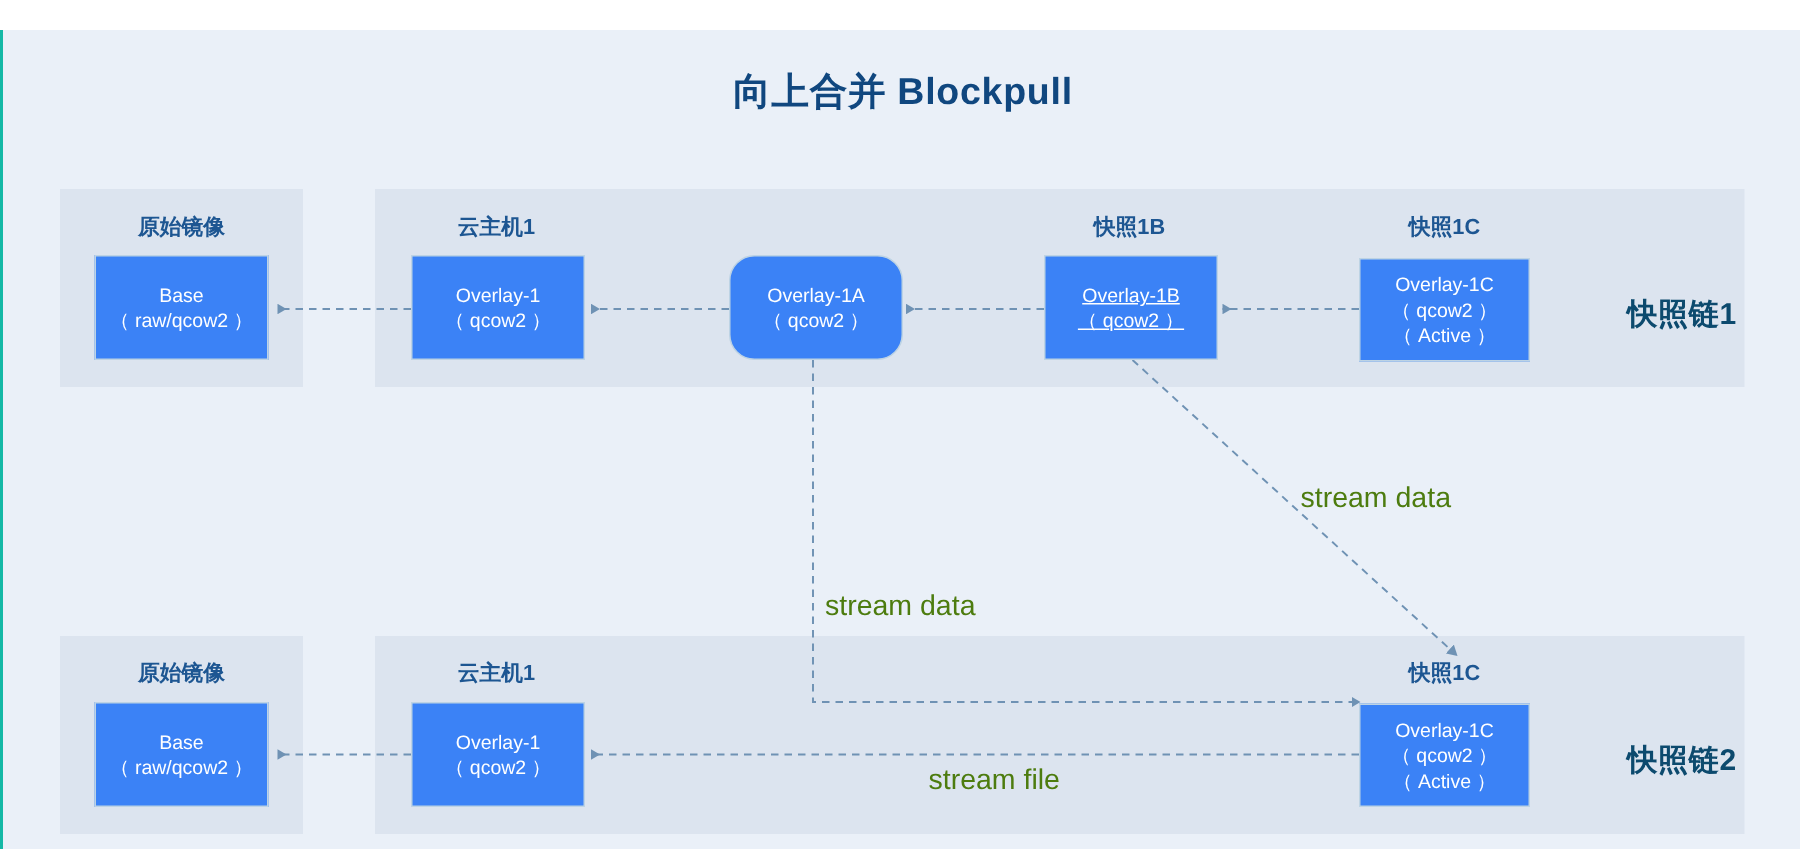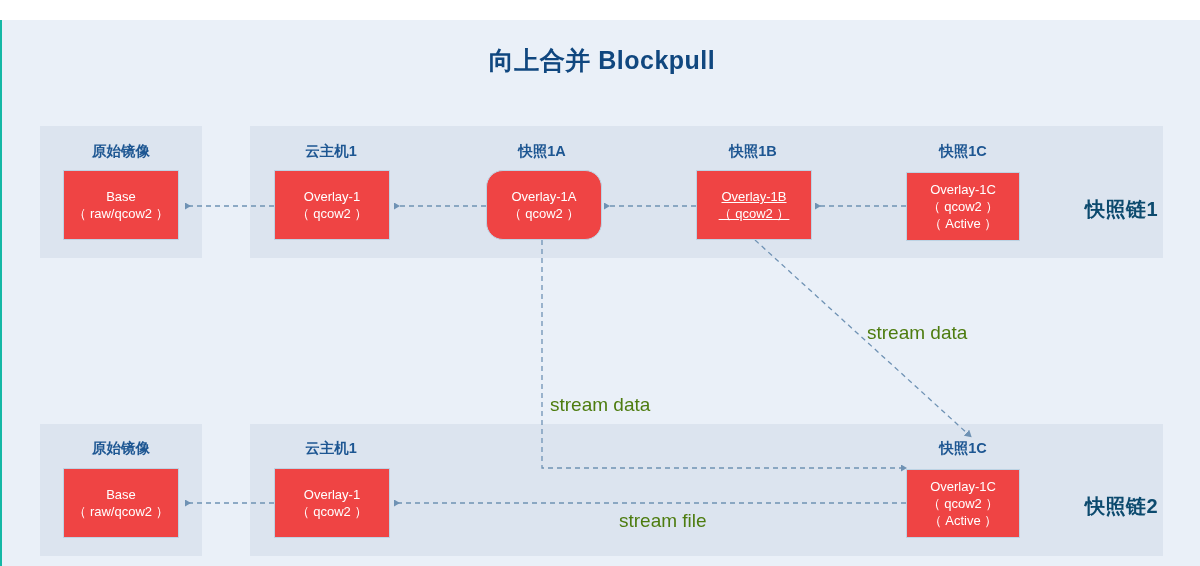--- a/index.html
+++ b/index.html
@@ -47,21 +47,21 @@
     position: absolute;
     font-size: 20px;
     font-weight: bold;
     color: #0c4a6e;
     text-align: right;
     white-space: nowrap;
     letter-spacing: 0.5px;
   }
   .node-box {
     position: absolute;
-    background: #ef4444;
+    background: #3b82f6;
     border: 1px solid #bdd3e4;
     box-sizing: border-box;
     color: #ffffff;
     font-size: 13px;
     line-height: 17px;
     display: flex;
     flex-direction: column;
     align-items: center;
     justify-content: center;
     text-align: center;
@@ -128,21 +128,20 @@
     <span>Base</span>
     <span>（ raw/qcow2 ）</span>
   </div>
 
   <div class="group-title" style="left:249px; top:122px; width:160px;">云主机1</div>
   <div class="node-box" style="left:272px; top:150px; width:116px; height:70px;">
     <span>Overlay-1</span>
     <span>（ qcow2 ）</span>
   </div>
 
-  <div class="group-title" style="left:460px; top:122px; width:160px;">快照1A</div>
   <div class="node-box" style="left:484px; top:150px; width:116px; height:70px;border-radius:17px;">
     <span>Overlay-1A</span>
     <span>（ qcow2 ）</span>
   </div>
 
   <div class="group-title" style="left:671px; top:122px; width:160px;">快照1B</div>
   <div class="node-box" style="left:694px; top:150px; width:116px; height:70px;text-decoration:underline;">
     <span>Overlay-1B</span>
     <span>（ qcow2 ）</span>
   </div>

